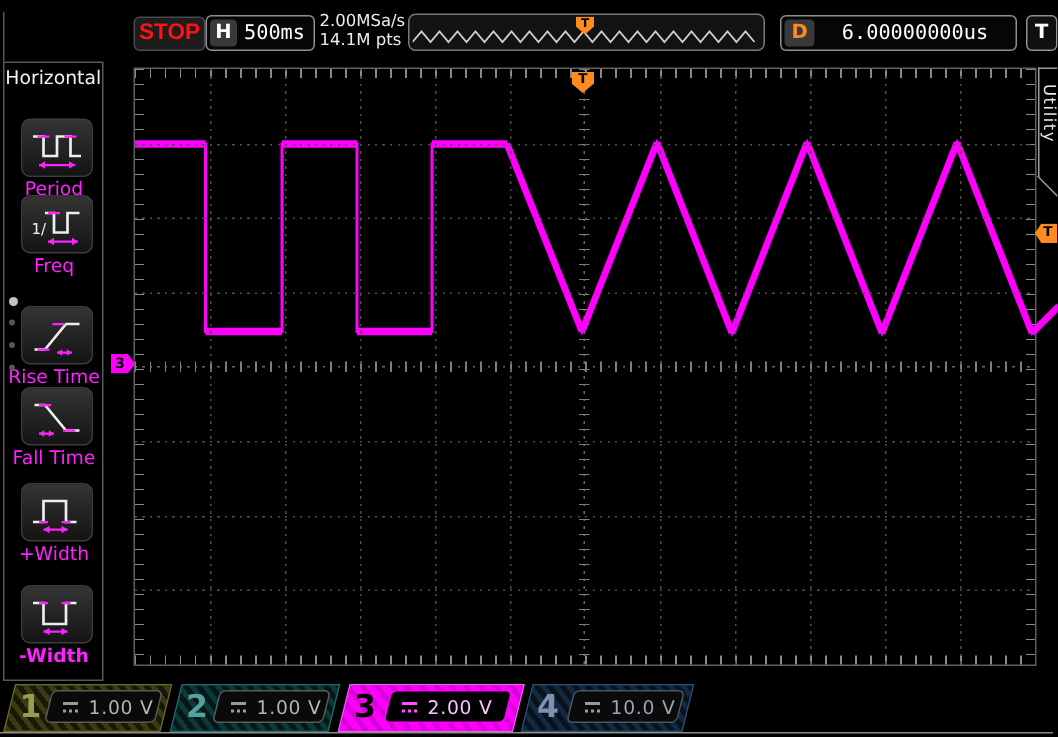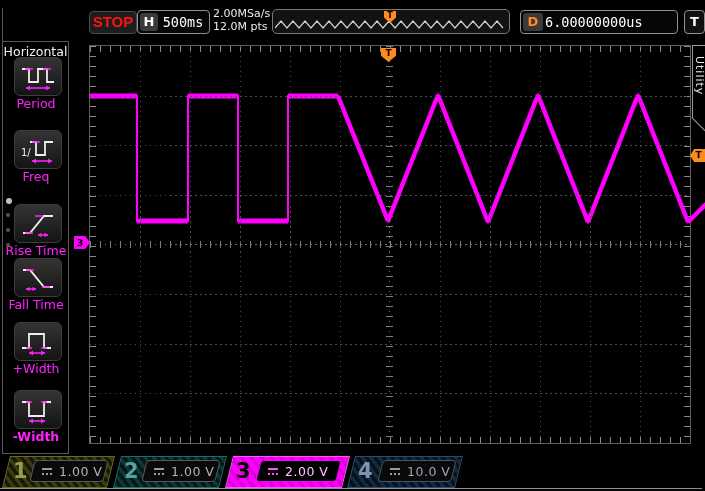--- a/index.html
+++ b/index.html
@@ -16,21 +16,21 @@
   .h-val{position:absolute;left:21px;top:2px;right:2px;text-align:center;color:#fff;font-size:13.5px;
     line-height:18px;font-family:"DejaVu Sans Mono",monospace;}
   .rate-block{left:213px;top:7px;font-size:11px;line-height:13px;color:#ececec;white-space:nowrap;}
   .preview-bar{left:272px;top:9px;width:236px;height:23px;border:1px solid #787878;border-radius:5px;background:#121212;}
   .preview-trig{position:absolute;left:111px;top:1px;width:12px;height:12px;background:#ff8a1e;
     clip-path:polygon(0 0,100% 0,100% 55%,50% 100%,0 55%);color:#000;font-weight:bold;font-size:8px;
     text-align:center;line-height:10px;}
   .d-box{left:520px;top:10px;width:156px;height:22px;border:1px solid #909090;border-radius:4px;background:#060606;}
   .d-tag{position:absolute;left:2px;top:2px;width:20px;height:18px;background:#3a3a3a;border-radius:3px;
     color:#ff8a1e;font-weight:bold;font-size:13px;text-align:center;line-height:18px;}
-  .d-val{position:absolute;left:24px;top:2px;right:2px;color:#fff;font-size:13.5px;
+  .d-val{position:absolute;left:24px;top:2px;right:2px;text-align:center;color:#fff;font-size:13.5px;
     line-height:18px;font-family:"DejaVu Sans Mono",monospace;}
   .t-box{left:684px;top:10px;width:19px;height:22px;border:1px solid #909090;border-radius:4px;
     color:#fff;font-weight:bold;font-size:13px;text-align:center;line-height:22px;background:#101010;}
   .bezel-line{left:2px;top:8px;width:1px;height:33px;background:#555;}
   
   .menu{left:2px;top:41px;width:65px;height:411px;border:1px solid #585858;background:#000;}
   .menu-title{position:absolute;top:2px;left:0;width:100%;text-align:center;color:#f2f2f2;font-size:12.5px;}
   .mitem{position:absolute;left:0;width:65px;height:62px;}
   .mbtn{position:absolute;left:11px;top:0;width:46px;height:37px;background:linear-gradient(#343434,#141414);
     border:1px solid #3d3d3d;border-radius:6px;}
@@ -115,41 +115,41 @@
 <div class="abs bezel-line"></div>
 <div class="abs stop-btn">STOP</div>
 
 <div class="abs h-box">
   <div class="h-tag">H</div>
   <div class="h-val">500ms</div>
 </div>
 
 <div class="abs rate-block">
   <div>2.00MSa/s</div>
-  <div>12.0M pts</div>
+  <div>14.1M pts</div>
 </div>
 
 <div class="abs preview-bar">
   <svg id="zigzag" width="230" height="12" style="position:absolute;left:2px;top:9px;">
       <polyline points="0,9 6,2 12,9 18,2 24,9 30,2 36,9 42,2 48,9 54,2 60,9 66,2 72,9 78,2 84,9 90,2 96,9 102,2 108,9 114,2 120,9 126,2 132,9 138,2 144,9 150,2 156,9 162,2 168,9 174,2 180,9 186,2 192,9 198,2 204,9 210,2 216,9 222,2 228,9" fill="none" stroke="#cfcfcf" stroke-width="1.2"></polyline>
     </svg>
   <div class="preview-trig">T</div>
 </div>
 
 <div class="abs d-box">
   <div class="d-tag">D</div>
   <div class="d-val">6.00000000us</div>
 </div>
 
 <div class="abs t-box">T</div>
 
 <div class="abs menu">
   <div class="menu-title">Horizontal</div>
 
-  <div class="mitem" style="top:15px;text-decoration:underline;">
+  <div class="mitem" style="top:37px;text-decoration:underline;">
     <div class="mbtn">
       <svg class="icn" width="40" height="31" viewBox="0 0 40 31">
         <path d="M4 8 h7 v13 h9 V8 h9 v13 h7" fill="none" stroke="#eee" stroke-width="1.8"></path>
         <line x1="8" y1="27" x2="32" y2="27" stroke="#ff22ff" stroke-width="1.5"></line>
         <path d="M8 27 l4 -2.5 v5 z M32 27 l-4 -2.5 v5 z" fill="#ff22ff"></path>
         <line x1="7" y1="8" x2="15" y2="8" stroke="#ff22ff" stroke-width="1.5"></line>
         <line x1="25" y1="8" x2="33" y2="8" stroke="#ff22ff" stroke-width="1.5"></line>
       </svg>
     </div>
     <div class="mlabel">Period</div>

